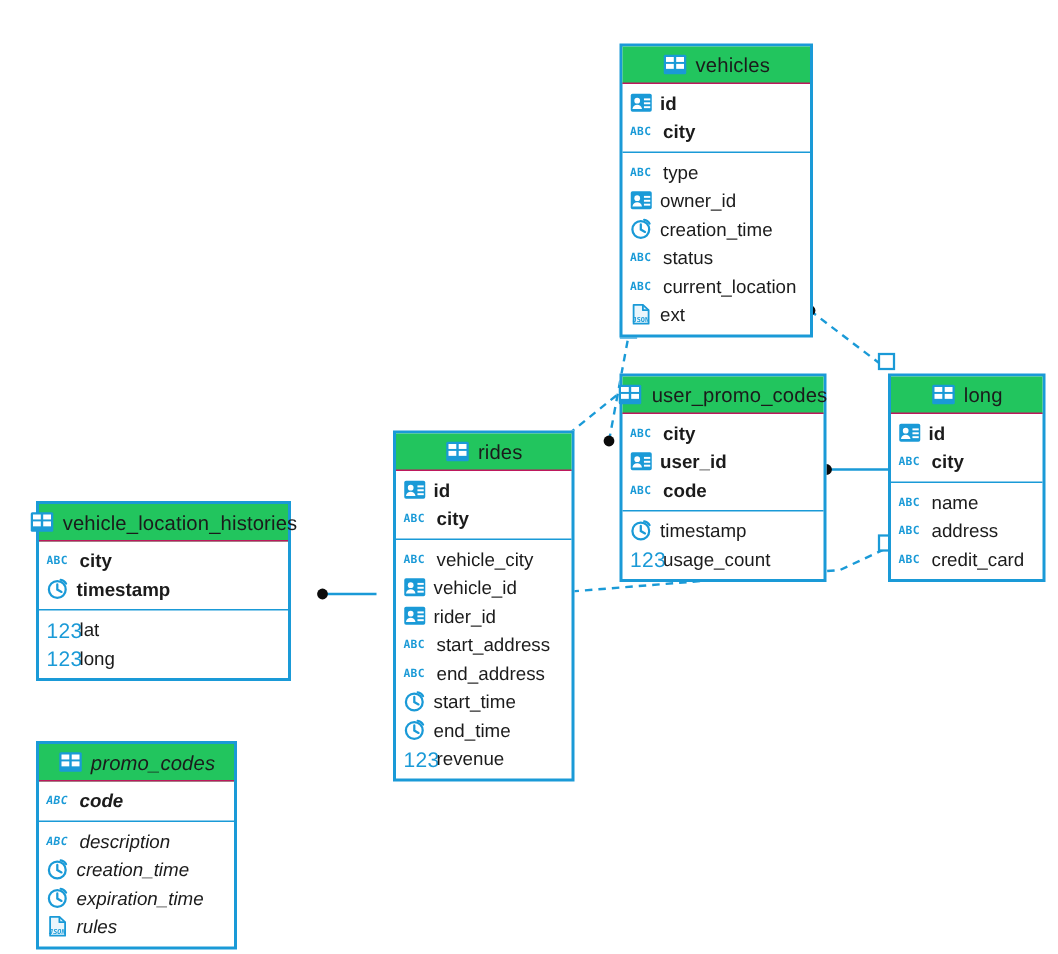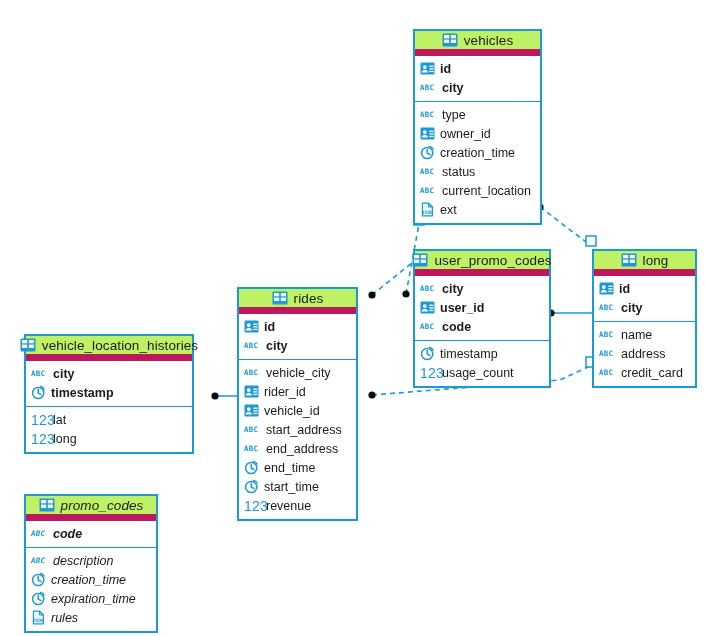--- a/index.html
+++ b/index.html
@@ -20,22 +20,22 @@
     border:2px solid #1a9ad7;
     box-sizing:border-box;
     z-index:2;
   }
   .ent-header{
     height:25px;
     display:flex;
     align-items:center;
     justify-content:center;
     gap:6px;
-    border-bottom:7px solid #be185d;
-    background:#bef264;
+    border-bottom:1px solid #be185d;
+    background:#22c55e;
     box-sizing:border-box;
   }
   .ent-title{
     font-size:13.5px;
     color:#1b1b1b;
     white-space:nowrap;
     letter-spacing:0.1px;
   }
   .sect{box-sizing:border-box;padding:3px 0 4px 0;}
   .sect.keys{border-bottom:1px solid #1a9ad7;}
@@ -273,21 +273,21 @@
         <div class="row">
           <span class="ico-txt">ABC</span>
           <span class="fname">address</span>
         </div>
         <div class="row">
           <span class="ico-txt">ABC</span>
           <span class="fname">credit_card</span>
         </div>
       </div>
     </div>
-    <div class="entity" style="left: 237px; top: 287px; width: 121px;">
+    <div class="entity" style="left: 262px; top: 287px; width: 121px;">
       <div class="ent-header">
         <span class="ico" style="width: 16px; flex: 0 0 16px; height: 14px;">
           <svg viewBox="0 0 16 14" width="16" height="14">
             <rect x="0.5" y="0.5" width="15" height="13" rx="1" fill="#1a9ad7"></rect>
             <rect x="2" y="2" width="5.2" height="3.3" fill="#fff"></rect>
             <rect x="8.8" y="2" width="5.2" height="3.3" fill="#fff"></rect>
             <rect x="2" y="6.6" width="5.2" height="3.3" fill="#fff"></rect>
             <rect x="8.8" y="6.6" width="5.2" height="3.3" fill="#fff"></rect>
           </svg>
         </span>
@@ -321,62 +321,62 @@
           <span class="ico">
             <svg viewBox="0 0 15 15" width="15" height="15">
               <rect x="0.5" y="1.5" width="14" height="12" rx="1.2" fill="#1a9ad7"></rect>
               <circle cx="4.8" cy="6.1" r="1.9" fill="#fff"></circle>
               <path d="M1.6 11.6c0.4-1.9 1.7-2.8 3.2-2.8s2.8 0.9 3.2 2.8z" fill="#fff"></path>
               <rect x="9.3" y="4.6" width="4.2" height="1.3" fill="#fff"></rect>
               <rect x="9.3" y="7.2" width="4.2" height="1.3" fill="#fff"></rect>
               <rect x="9.3" y="9.8" width="4.2" height="1.3" fill="#fff"></rect>
             </svg>
           </span>
+          <span class="fname">vehicle_id</span>
+        </div>
+        <div class="row">
+          <span class="ico">
+            <svg viewBox="0 0 15 15" width="15" height="15">
+              <rect x="0.5" y="1.5" width="14" height="12" rx="1.2" fill="#1a9ad7"></rect>
+              <circle cx="4.8" cy="6.1" r="1.9" fill="#fff"></circle>
+              <path d="M1.6 11.6c0.4-1.9 1.7-2.8 3.2-2.8s2.8 0.9 3.2 2.8z" fill="#fff"></path>
+              <rect x="9.3" y="4.6" width="4.2" height="1.3" fill="#fff"></rect>
+              <rect x="9.3" y="7.2" width="4.2" height="1.3" fill="#fff"></rect>
+              <rect x="9.3" y="9.8" width="4.2" height="1.3" fill="#fff"></rect>
+            </svg>
+          </span>
           <span class="fname">rider_id</span>
         </div>
         <div class="row">
-          <span class="ico">
-            <svg viewBox="0 0 15 15" width="15" height="15">
-              <rect x="0.5" y="1.5" width="14" height="12" rx="1.2" fill="#1a9ad7"></rect>
-              <circle cx="4.8" cy="6.1" r="1.9" fill="#fff"></circle>
-              <path d="M1.6 11.6c0.4-1.9 1.7-2.8 3.2-2.8s2.8 0.9 3.2 2.8z" fill="#fff"></path>
-              <rect x="9.3" y="4.6" width="4.2" height="1.3" fill="#fff"></rect>
-              <rect x="9.3" y="7.2" width="4.2" height="1.3" fill="#fff"></rect>
-              <rect x="9.3" y="9.8" width="4.2" height="1.3" fill="#fff"></rect>
-            </svg>
-          </span>
-          <span class="fname">vehicle_id</span>
-        </div>
-        <div class="row">
           <span class="ico-txt">ABC</span>
           <span class="fname">start_address</span>
         </div>
         <div class="row">
           <span class="ico-txt">ABC</span>
           <span class="fname">end_address</span>
         </div>
         <div class="row">
           <span class="ico">
             <svg viewBox="0 0 15 15" width="15" height="15">
               <circle cx="7.2" cy="8" r="5.6" fill="none" stroke="#1a9ad7" stroke-width="1.5"></circle>
               <path d="M7.2 4.6 L7.2 8 L10 9.6" fill="none" stroke="#1a9ad7" stroke-width="1.5" stroke-linecap="round"></path>
               <path d="M9.4 1.5 q2.6 0.5 3.7 2.6" fill="none" stroke="#1a9ad7" stroke-width="1.4" stroke-linecap="round"></path>
             </svg>
           </span>
+          <span class="fname">start_time</span>
+        </div>
+        <div class="row">
+          <span class="ico">
+            <svg viewBox="0 0 15 15" width="15" height="15">
+              <circle cx="7.2" cy="8" r="5.6" fill="none" stroke="#1a9ad7" stroke-width="1.5"></circle>
+              <path d="M7.2 4.6 L7.2 8 L10 9.6" fill="none" stroke="#1a9ad7" stroke-width="1.5" stroke-linecap="round"></path>
+              <path d="M9.4 1.5 q2.6 0.5 3.7 2.6" fill="none" stroke="#1a9ad7" stroke-width="1.4" stroke-linecap="round"></path>
+            </svg>
+          </span>
           <span class="fname">end_time</span>
-        </div>
-        <div class="row">
-          <span class="ico">
-            <svg viewBox="0 0 15 15" width="15" height="15">
-              <circle cx="7.2" cy="8" r="5.6" fill="none" stroke="#1a9ad7" stroke-width="1.5"></circle>
-              <path d="M7.2 4.6 L7.2 8 L10 9.6" fill="none" stroke="#1a9ad7" stroke-width="1.5" stroke-linecap="round"></path>
-              <path d="M9.4 1.5 q2.6 0.5 3.7 2.6" fill="none" stroke="#1a9ad7" stroke-width="1.4" stroke-linecap="round"></path>
-            </svg>
-          </span>
-          <span class="fname">start_time</span>
         </div>
         <div class="row">
           <span class="ico-num">123</span>
           <span class="fname">revenue</span>
         </div>
       </div>
     </div>
     <div class="entity" style="left: 24px; top: 334px; width: 170px;">
       <div class="ent-header">
         <span class="ico" style="width: 16px; flex: 0 0 16px; height: 14px;">

